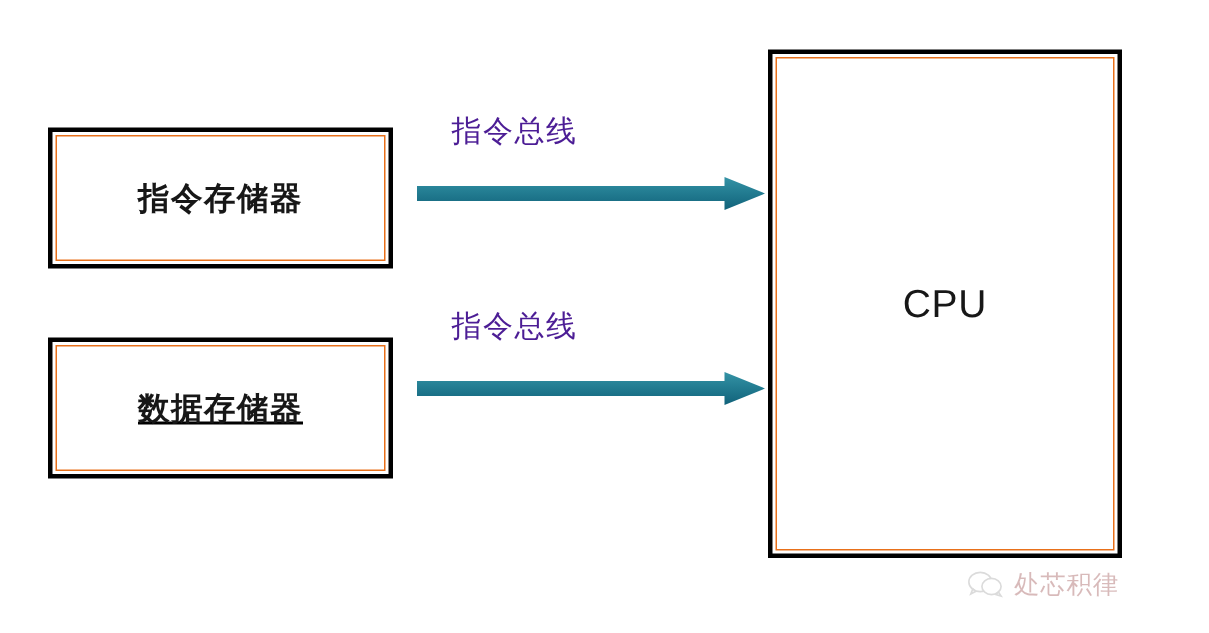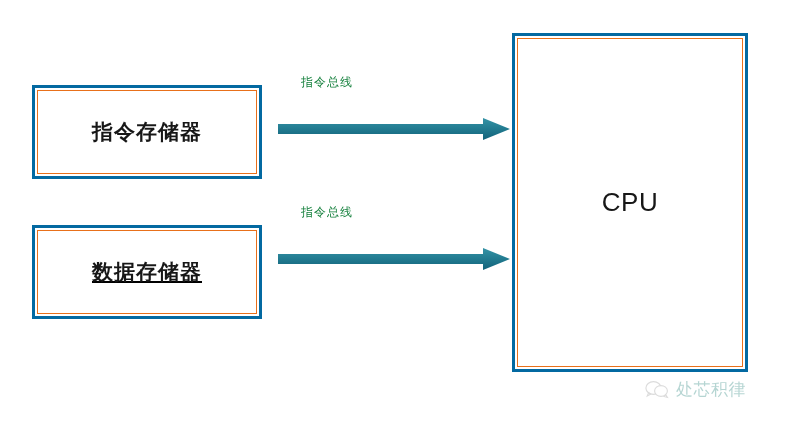--- a/index.html
+++ b/index.html
@@ -14,21 +14,21 @@
     background: #ffffff;
     overflow: hidden;
     font-family: "Liberation Sans", sans-serif;
   }
 
   
   .pbox {
     position: absolute;
     box-sizing: border-box;
     background: #ffffff;
-    border: 3px solid #0369a1;
+    border: 3px solid #000000;
     display: flex;
     align-items: center;
     justify-content: center;
   }
   .pbox::after {
     content: "";
     position: absolute;
     left: 2px;
     top: 2px;
     right: 2px;
@@ -83,41 +83,41 @@
     display: block;
     width: 100%;
     height: 100%;
   }
   #arrow-instruction-bus { left: 278px; top: 116px; }
   #arrow-data-bus        { left: 278px; top: 246px; }
 
   
   .bus-label {
     position: absolute;
-    color: #15803d;
+    color: #4c1d95;
     font-family: Liberation Sans, sans-serif;
-    font-size: 12px;
+    font-size: 20px;
     letter-spacing: 1px;
     white-space: nowrap;
   }
   #label-instruction-bus { left: 301px; top: 74px; }
   #label-data-bus        { left: 301px; top: 204px; }
 
   
   #watermark {
     position: absolute;
     left: 645px;
     top: 378px;
     display: flex;
     align-items: center;
     gap: 7px;
     opacity: 0.30;
   }
   #watermark .wm-text {
-    color: #0f766e;
+    color: #7f1d1d;
     font-family: "DejaVu Sans", "Liberation Sans", sans-serif;
     font-size: 17px;
     letter-spacing: 0.5px;
     white-space: nowrap;
   }
   #watermark svg { display: block; }
 </style>
 </head>
 <body>
 

